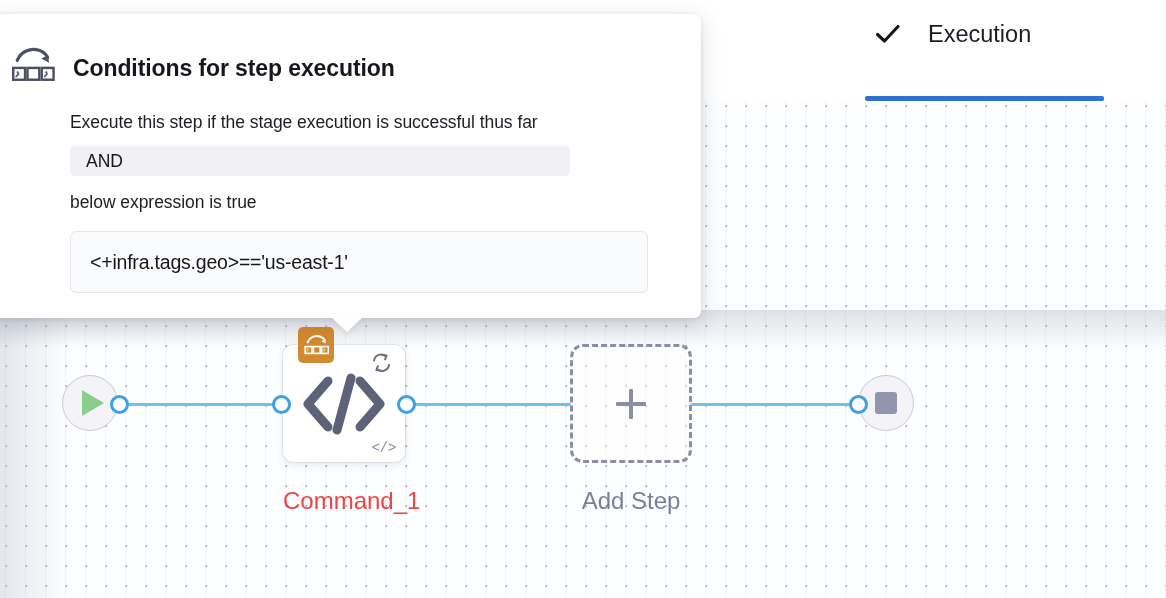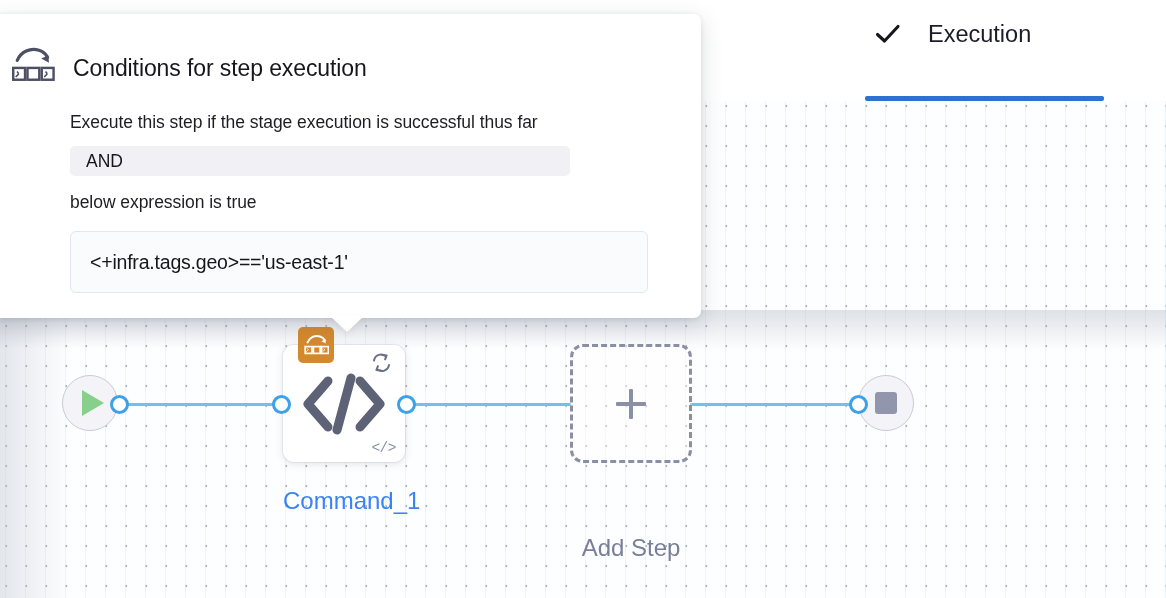--- a/index.html
+++ b/index.html
@@ -114,20 +114,21 @@
     display: flex;
     align-items: center;
     gap: 18px;
     padding: 0 0 0 17px;
     height: 56px;
   }
   #tooltip-title {
     font-size: 23px;
     color: #16161c;
     letter-spacing: -0.1px;
+    font-weight: bold;
   }
   #tooltip-body { padding: 0 0 0 78px; }
   .tt-line {
     font-size: 17.5px;
     color: #1d1d24;
     margin-top: 16px;
     letter-spacing: -0.05px;
   }
   #and-field {
     margin-top: 13px;
@@ -245,21 +246,21 @@
     font-size: 14.5px;
     font-family: "Liberation Mono", monospace;
     letter-spacing: -0.5px;
   }
   #node-command-label {
     position: absolute;
     left: 283px; top: 487px;
     width: 122px;
     text-align: center;
     font-size: 24px;
-    color: #3b82f6;
+    color: #ef4444;
     white-space: nowrap;
     z-index: 13;
   }
 
   
   #node-addstep {
     position: absolute;
     left: 570px; top: 344px;
     width: 122px; height: 119px;
     border: 3px dashed #8a8fa6;
@@ -283,21 +284,20 @@
 
   #node-addstep-label {
     position: absolute;
     left: 570px; top: 487px;
     width: 122px;
     text-align: center;
     font-size: 24px;
     color: #797f99;
     white-space: nowrap;
     z-index: 13;
-    margin-top: 47px;
   }
 </style>
 </head>
 <body>
 
 <div id="app">
 
   <div id="canvas"></div>
   <div id="canvas-shade-left"></div>
   <div id="canvas-shade-top"></div>

